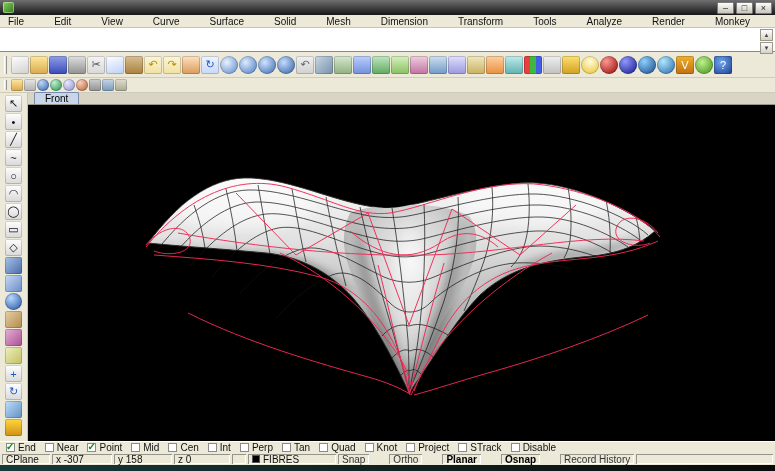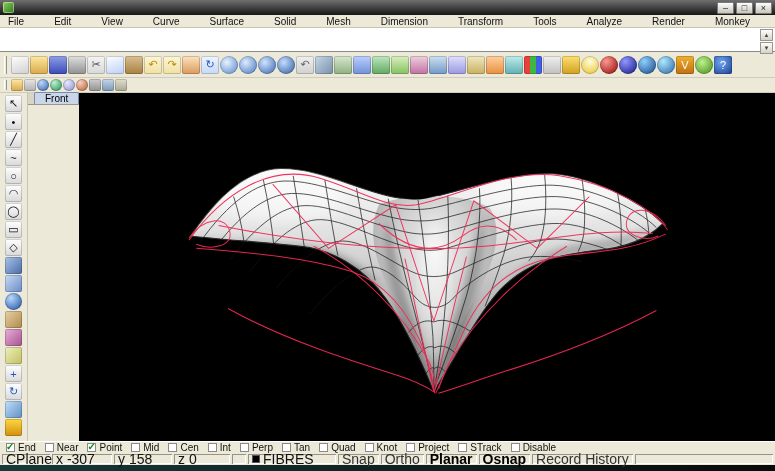--- a/index.html
+++ b/index.html
@@ -40,41 +40,41 @@
   .toolbar2 .grip { height:10px; }
   .tools { display:flex; gap:1px; overflow:hidden; }
   .tool { width:18px; height:18px; flex:none; display:flex; align-items:center; justify-content:center;
     font-size:11px; color:#222; border-radius:2px; box-shadow:inset 0 0 0 1px rgba(0,0,0,.18); }
   .toolbar2 .tool { width:12px; height:12px; font-size:8px; }
   
   .main { display:flex; height:348px; }
   .sidebar { width:28px; flex:none; background:#ece9d8; border-right:1px solid #c8c4b4;
     display:flex; flex-direction:column; align-items:center; padding-top:2px; gap:1px; overflow:hidden; }
   .sidebar .tool { width:17px; height:17px; }
-  .vpcol { flex:1; min-width:0; display:flex; }
+  .vpcol { flex:1; min-width:0; display:flex; flex-direction:column; }
   .tabstrip { height:12px; background:#d8d4c6; border-bottom:1px solid #9a968a;
     display:flex; align-items:flex-end; padding-left:6px; }
   .vtab { height:12px; line-height:12px; padding:0 10px; font-size:10px; color:#000;
     background:#c9d6ea; border:1px solid #7a8aa8; border-bottom:none; border-radius:2px 2px 0 0; }
   .viewport { flex:1; background:#000; position:relative; }
   .viewport svg { display:block; width:100%; height:100%; }
   
   .osnapbar { height:12px; display:flex; align-items:center; gap:9px; padding-left:6px;
     background:#ece9d8; border-top:1px solid #fff; font-size:10px; }
   .osnap { display:flex; align-items:center; white-space:nowrap; }
   .cb { width:9px; height:9px; background:#fff; border:1px solid #8a8a8a; margin-right:3px; position:relative; flex:none; }
   .osnap.checked .cb::after { content:"✓"; position:absolute; left:-1px; top:-3px;
     font-size:10px; font-weight:bold; color:#0a8a0a; }
   
   .statusbar { height:12px; display:flex; align-items:stretch; gap:2px; padding:1px 2px;
-    background:#ece9d8; font-size:14px; }
+    background:#ece9d8; font-size:10px; }
   .cell { display:flex; align-items:center; padding:0 4px; white-space:nowrap;
     box-shadow:inset 1px 1px 0 #96938a, inset -1px -1px 0 #ffffff; }
   .w48{width:48px} .w60{width:60px} .w58{width:58px} .w56{width:56px} .w14{width:14px} .w88{width:88px}
-  .toggles { display:flex; gap:2px; }
+  .toggles { display:flex; gap:20px; }
   .toggle { color:#333; }
   .toggle.active { font-weight:bold; color:#000; }
   .filler { flex:1; }
   .swatch { width:8px; height:8px; background:#000; margin-right:3px; flex:none; border:1px solid #555; }
   .bottomstrip { height:6px; background:linear-gradient(90deg,#16393a,#0a0a0a); }
 </style>
 </head>
 <body>
 
 <div class="window">

